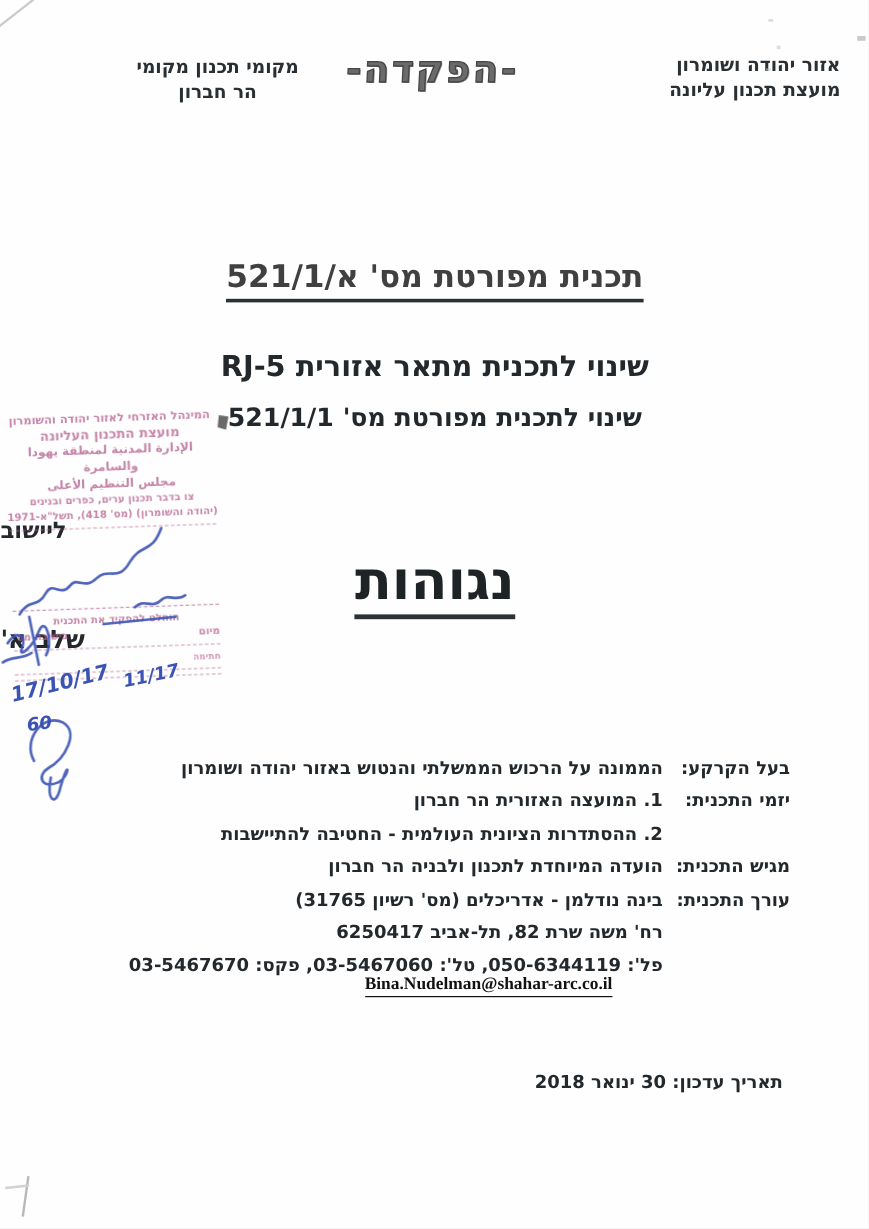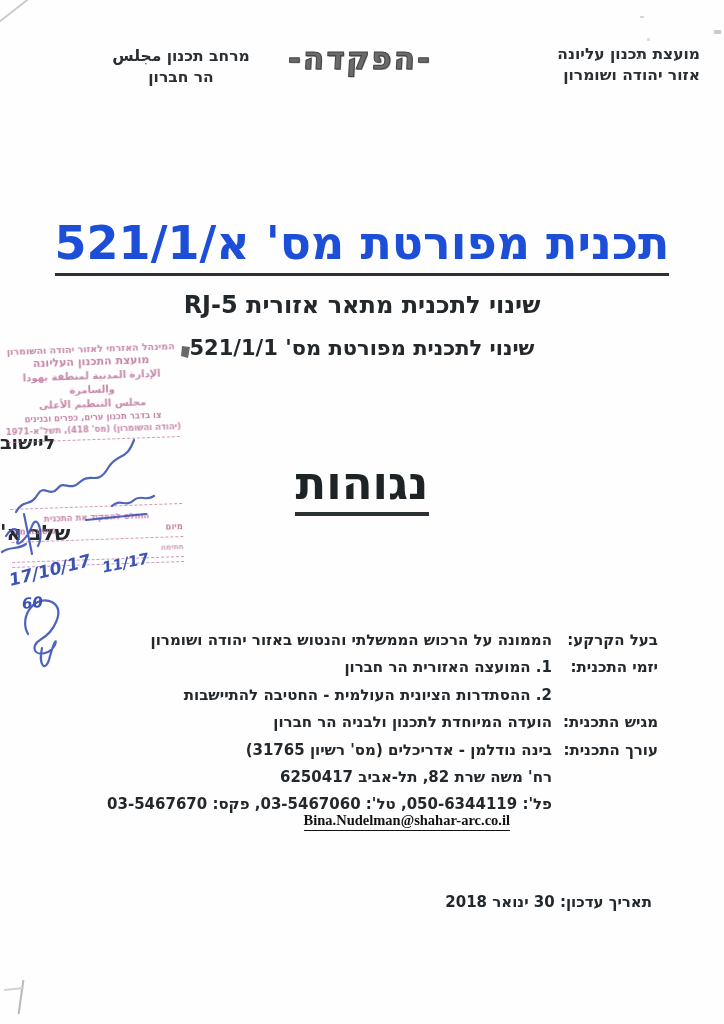--- a/index.html
+++ b/index.html
@@ -12,21 +12,21 @@
   .hdr-right{position:absolute;top:44px;right:24px;text-align:right;
     font-size:15.5px;font-weight:bold;line-height:21px;color:#2a2f33;}
   .hdr-left{position:absolute;top:46px;left:110px;width:142px;text-align:center;
     font-size:15.5px;font-weight:bold;line-height:21px;color:#2a2f33;}
   .hdr-logo{position:absolute;top:40px;left:272px;width:176px;text-align:center;
     direction:rtl;font-size:31px;font-weight:bold;letter-spacing:2px;
     color:#6b6b6b;-webkit-text-stroke:1.1px #454545;
     text-shadow:1px 1px 0 #9a9a9a;transform:skewX(-3deg);}
   
   .title-main{position:absolute;top:216px;left:0;width:724px;text-align:center;
-    font-size:46px;font-weight:bold;color:#1d4ed8;}
+    font-size:26px;font-weight:bold;color:#404040;}
   .title-main span{border-bottom:3px solid #2c3134;padding-bottom:3px;}
   .title-sub1{position:absolute;top:291px;left:0;width:724px;text-align:center;
     font-size:24px;font-weight:bold;color:#23282c;}
   .title-sub2{position:absolute;top:336px;left:0;width:724px;text-align:center;
     font-size:21px;font-weight:bold;color:#23282c;}
   .for-settlement{position:absolute;top:431px;left:0;width:724px;text-align:left;
     font-size:19px;font-weight:bold;color:#23282c;}
   .settlement-name{position:absolute;top:457px;left:0;width:724px;text-align:center;
     font-size:45px;font-weight:bold;color:#1e2326;}
   .settlement-name span{border-bottom:4px solid #2c3134;padding-bottom:2px;}
@@ -73,28 +73,28 @@
   .art-re{left:714px;top:30px;width:7px;height:4px;opacity:.8;background:#bdbdbd;}
   .art-bl1{left:20px;top:980px;width:2px;height:34px;transform:rotate(8deg);background:#b8b8b8;}
   .art-bl2{left:4px;top:988px;width:20px;height:1.5px;transform:rotate(-6deg);background:#d2d2d2;}
 </style>
 </head>
 <body>
 
 <div class="page">
 
   <div class="hdr-right">
+    <div>אזור יהודה ושומרון</div>
     <div>מועצת תכנון עליונה</div>
-    <div>אזור יהודה ושומרון</div>
   </div>
 
   <div class="hdr-logo">-הפקדה-</div>
 
   <div class="hdr-left">
-    <div>מרחב תכנון مجلس</div>
+    <div>מקומי תכנון מקומי</div>
     <div>הר חברון</div>
   </div>
 
   <div class="title-main">
     <span>תכנית מפורטת מס' א/521/1</span>
   </div>
   <div class="title-sub1">שינוי לתכנית מתאר אזורית RJ-5</div>
   <div class="title-sub2">שינוי לתכנית מפורטת מס' 521/1/1</div>
 
   <div class="for-settlement">ליישוב</div>

